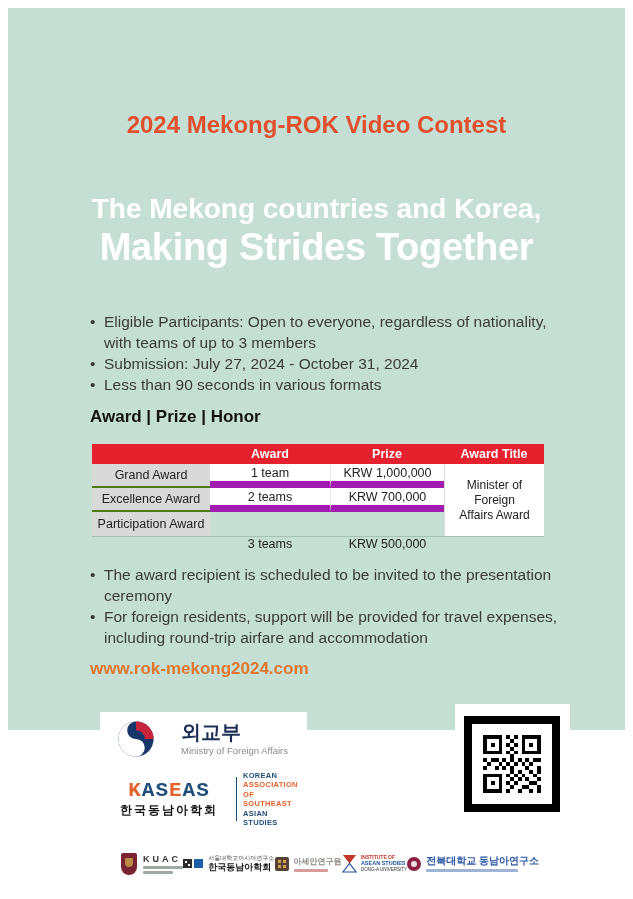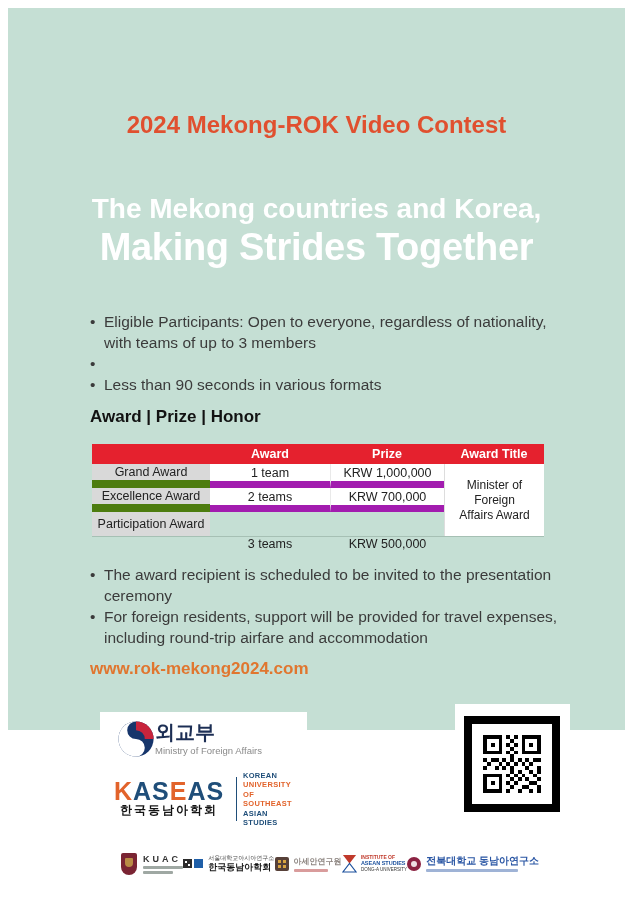--- a/index.html
+++ b/index.html
@@ -23,44 +23,44 @@
   .award-heading { position:absolute; left:82px; top:399px; font-size:17px; font-weight:bold; color:#121212; }
 
   .award-table { position:absolute; left:84px; top:436px; display:grid;
                  grid-template-columns:118px 120px 114px 100px;
                  grid-template-rows:20px 24px 24px 24px;
                  box-shadow:0 1px 0 rgba(140,165,153,0.55); }
   .th { background:#E5212E; color:#ffffff; font-size:12.5px; font-weight:bold;
         display:flex; align-items:center; justify-content:center; }
   .cat { background:#D9D9D9; color:#222222; font-size:12.5px;
          display:flex; align-items:center; justify-content:center;
-         border-bottom:8px solid #4d7c0f; }
+         border-bottom:2px solid #4d7c0f; }
   .cat.last { border-bottom:none; }
   .cell { background:#ffffff; color:#222222; font-size:12.5px;
           display:flex; align-items:center; justify-content:center;
           border-bottom:7px solid #a21caf; }
   .cell.col3 { border-left:1px solid #E9E9E9; }
   .cell.lastrow { border-bottom:none;margin-top:32px; }
   .merged { grid-column:4; grid-row:2 / span 3; background:#ffffff; color:#222222;
             font-size:12px; line-height:15px; text-align:center;
             display:flex; align-items:center; justify-content:center;
             border-left:1px solid #DDDDDD; padding:0 12px; }
 
   .url { position:absolute; left:82px; top:651px; font-size:17px; font-weight:bold;
          color:#E0762F; text-decoration:none; }
 
   .logo-box { position:absolute; background:#ffffff; }
   .mofa-box { left:92px; top:704px; width:207px; height:53px; display:flex; align-items:center; padding-left:17px; }
-  .mofa-text { margin-left:0; }
+  .mofa-text { margin-left:26px; }
   .mofa-kr { font-size:20px; font-weight:bold; color:#1C2E54; line-height:22px; }
   .mofa-en { font-size:9.5px; color:#8A8A8A; margin-top:2px; }
 
   .kaseas-box { left:92px; top:760px; width:207px; height:62px; display:flex; align-items:center; padding:0 8px; }
   .kaseas-left { width:122px; text-align:center; }
-  .kaseas-acronym { font-family:Liberation Sans, sans-serif; font-weight:bold; font-size:25px;
+  .kaseas-acronym { font-family:Liberation Mono, monospace; font-weight:bold; font-size:21px;
                     letter-spacing:1px; line-height:22px; }
   .c-or { color:#E2632B; } .c-nv { color:#1F4E79; }
   .kaseas-kr { font-size:12px; font-weight:bold; color:#141414; letter-spacing:2px; margin-top:0; }
   .kaseas-div { width:1px; height:44px; background:#1F4E79; margin:0 6px; }
   .kaseas-right { flex:1; }
   .assoc-line { font-size:7.5px; font-weight:bold; line-height:9.5px; letter-spacing:0.3px; }
 
   .qr-box { left:447px; top:696px; width:115px; height:130px; }
   .qr-box svg { position:absolute; left:9px; top:12px; }
 
@@ -116,20 +116,21 @@
       <div class="l2">Making Strides Together</div>
     </div>
 
     <div class="bullets bullets-1">
       <div class="bullet-item">
         <span class="bullet-dot">•</span>
         <span>Eligible Participants: Open to everyone, regardless of nationality, with teams of up to 3 members</span>
       </div>
       <div class="bullet-item">
         <span class="bullet-dot">•</span>
+        <span>Submission: July 27, 2024 - October 31, 2024</span>
       </div>
       <div class="bullet-item">
         <span class="bullet-dot">•</span>
         <span>Less than 90 seconds in various formats</span>
       </div>
     </div>
 
     <div class="award-heading">Award | Prize | Honor</div>
 
     <div class="award-table">
@@ -179,21 +180,21 @@
 
     <div class="logo-box kaseas-box">
       <div class="kaseas-left">
         <div class="kaseas-acronym"><span class="c-or">K</span><span class="c-nv">A</span><span class="c-nv">S</span><span class="c-or">E</span><span class="c-nv">A</span><span class="c-nv">S</span>
         </div>
         <div class="kaseas-kr">한국동남아학회</div>
       </div>
       <div class="kaseas-div"></div>
       <div class="kaseas-right">
         <div class="assoc-line c-nv">KOREAN</div>
-        <div class="assoc-line c-or">UNIVERSITY</div>
+        <div class="assoc-line c-or">ASSOCIATION</div>
         <div class="assoc-line c-or">OF</div>
         <div class="assoc-line c-or">SOUTHEAST</div>
         <div class="assoc-line c-nv">ASIAN STUDIES</div>
       </div>
     </div>
 
     <div class="logo-box qr-box">
       <svg width="96" height="96" viewBox="0 0 25 25" shape-rendering="crispEdges">
         <rect x="0" y="0" width="25" height="25" fill="#000000"></rect>
         <rect x="2" y="2" width="21" height="21" fill="#ffffff"></rect>

